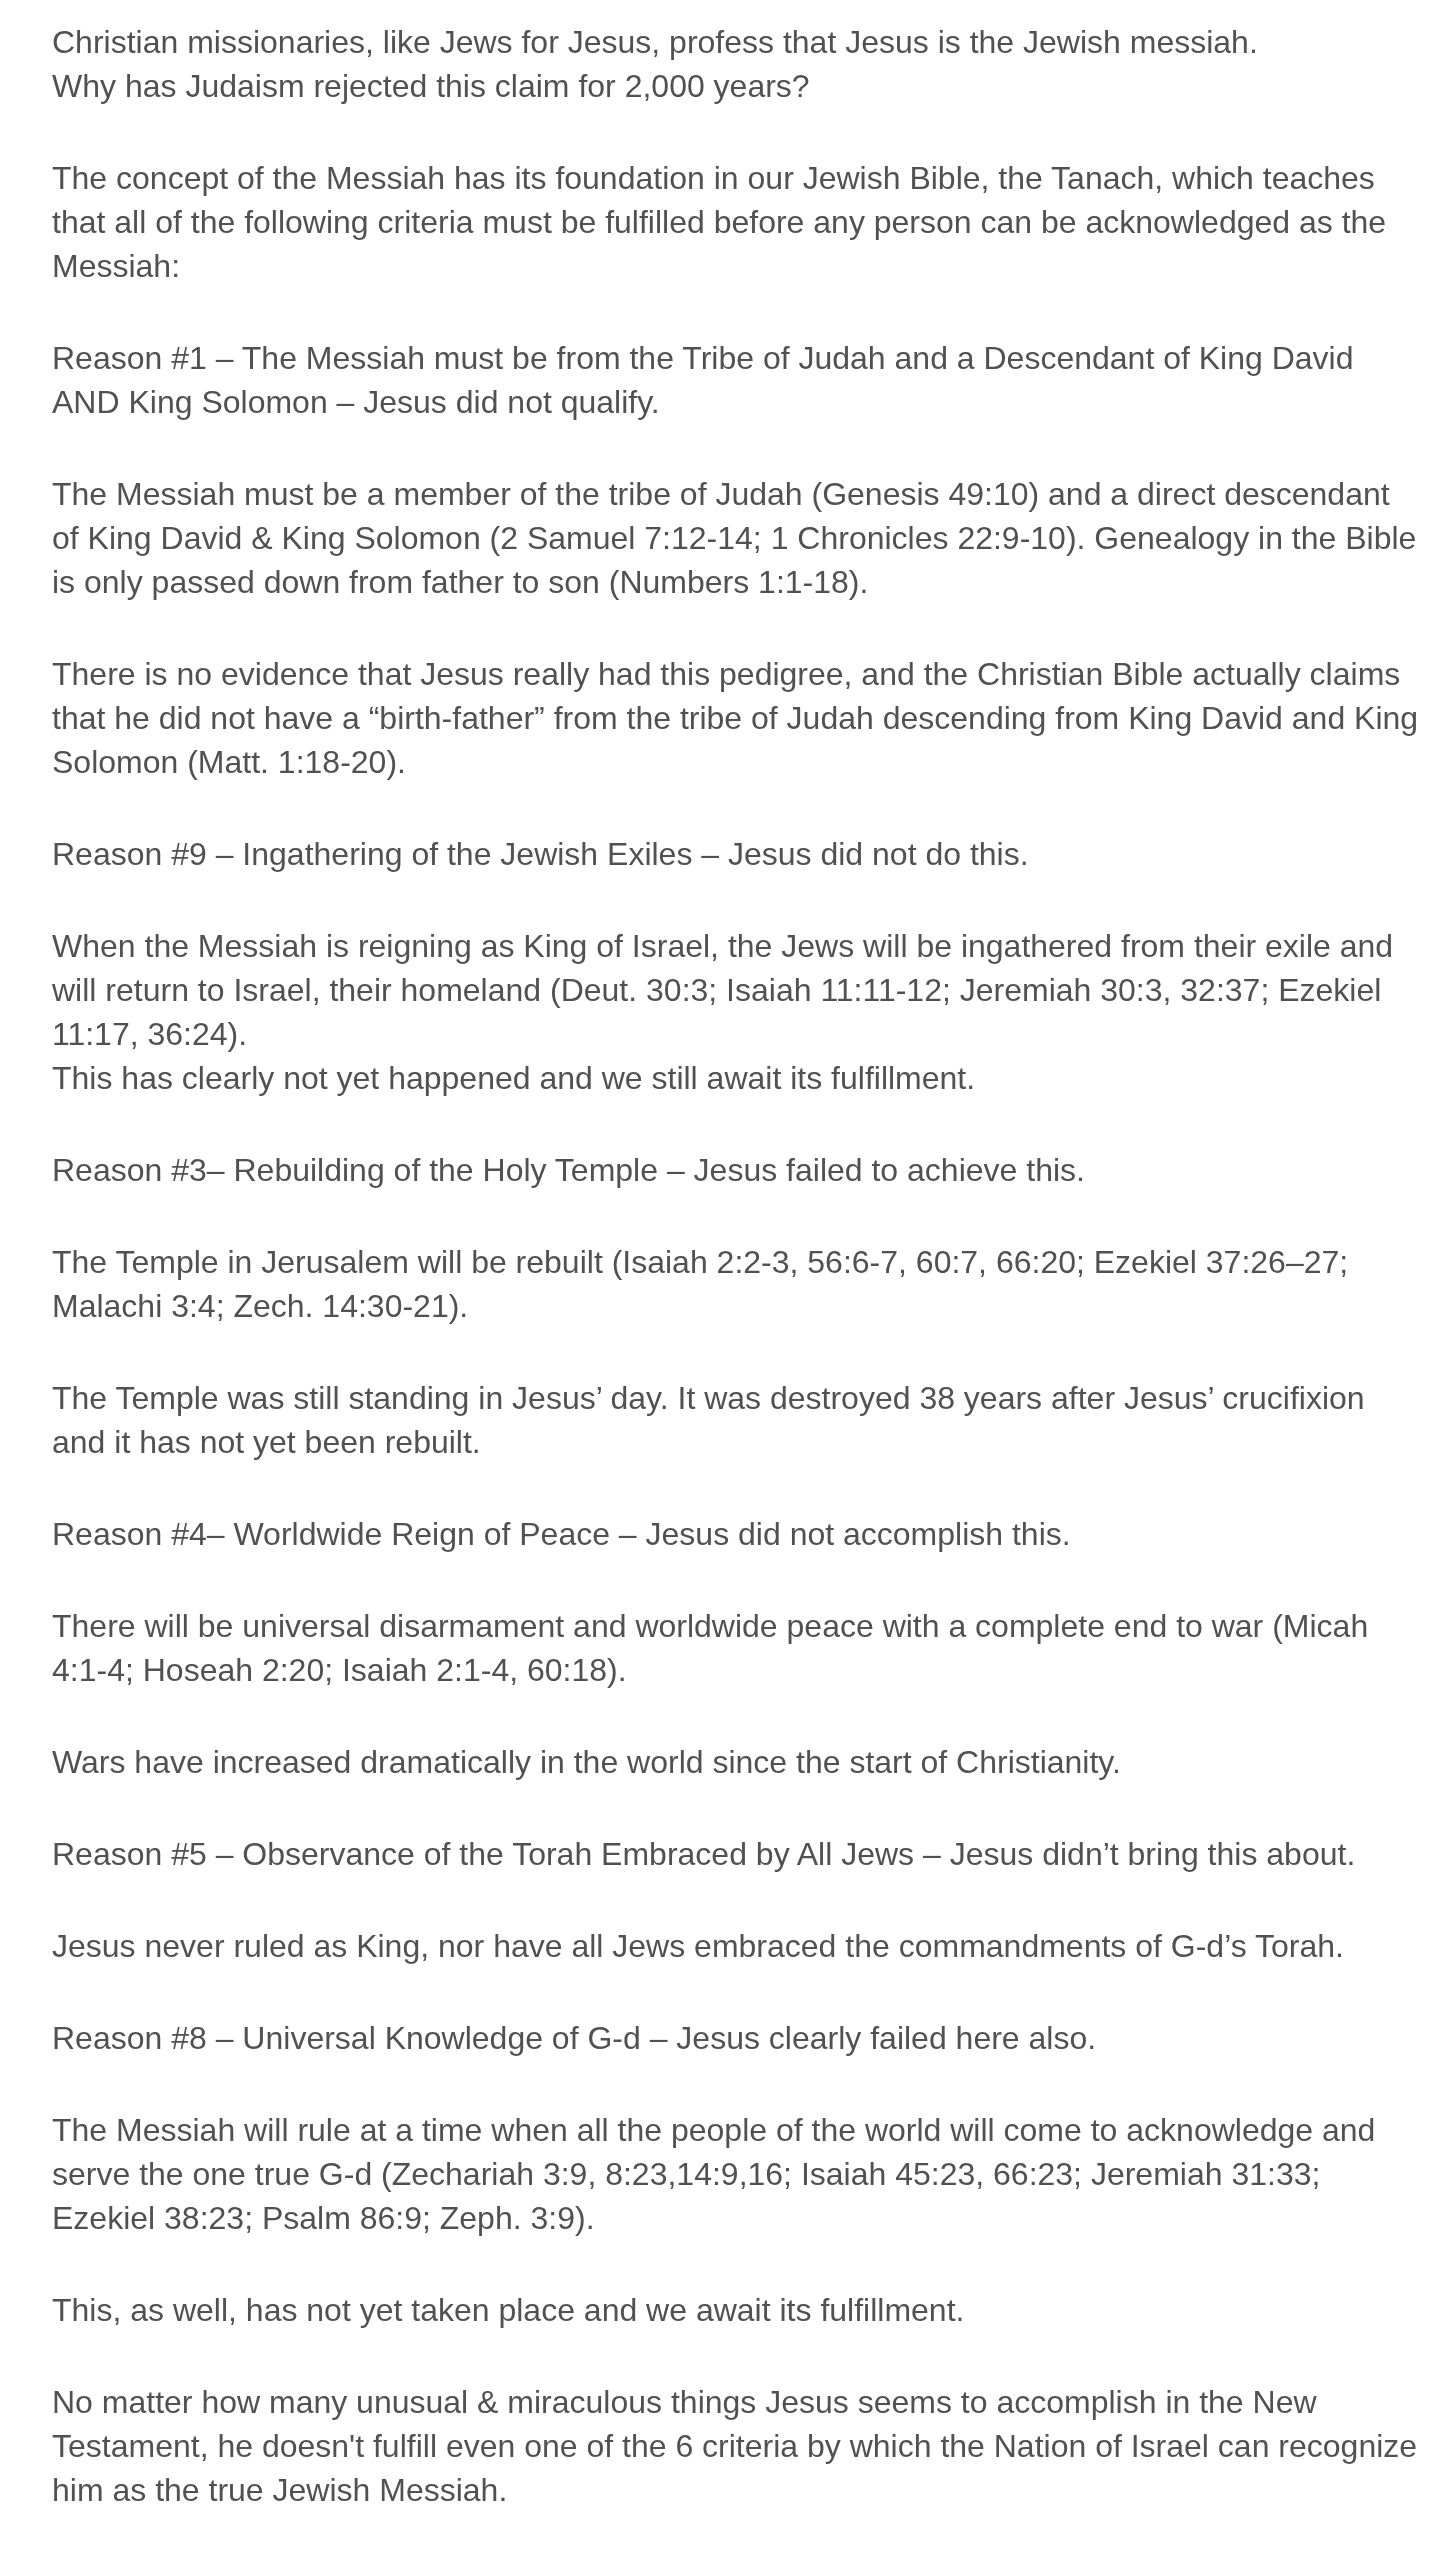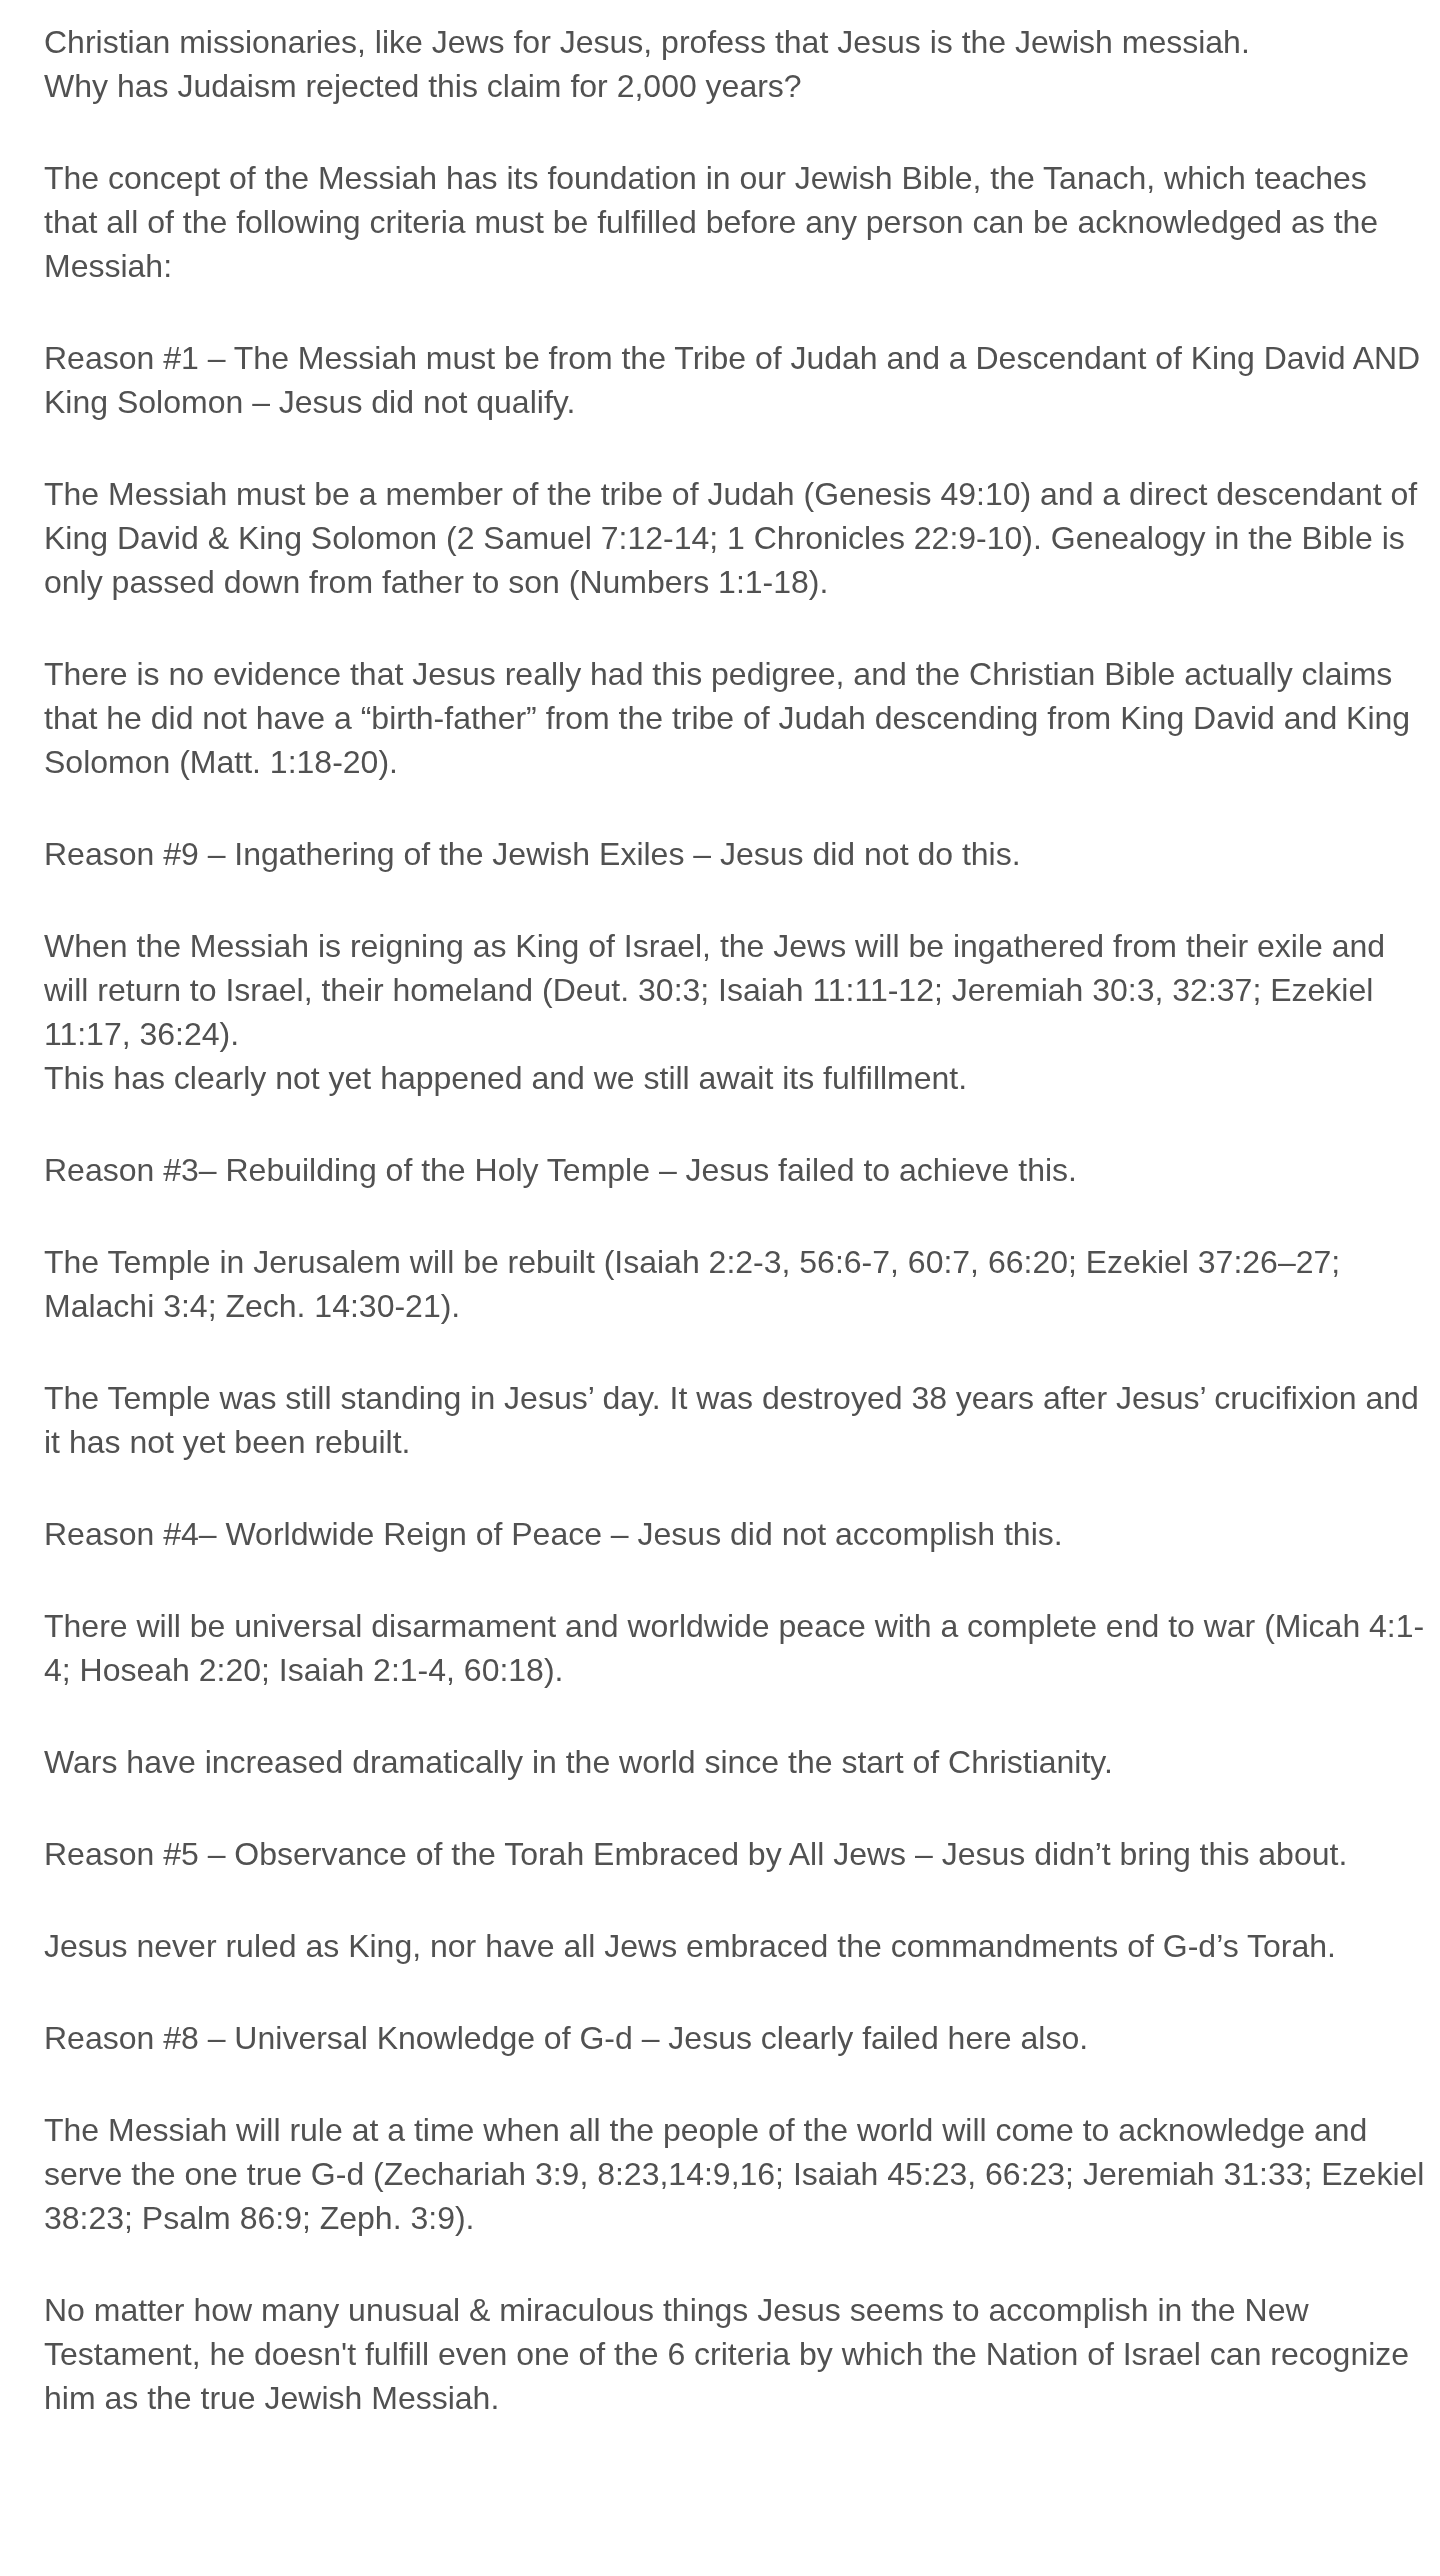--- a/index.html
+++ b/index.html
@@ -12,21 +12,21 @@
     width: 1441px;
     min-height: 2576px;
     padding: 20px 16px 38px 40px;
     font-family: "Liberation Sans", "DejaVu Sans", sans-serif;
     font-size: 32px;
     line-height: 44px;
     color: #515151;
     background: #ffffff;
   }
   .doc p {
-    margin: 0 0 48px 4px;
+    margin: 0 0 48px 12px;
     padding: 0;
   }
   .doc p:last-child {
     margin-bottom: 0;
   }
 </style>
 </head>
 <body>
 
 <div class="doc">
@@ -59,17 +59,18 @@
 
   <p><span>Reason #5 – Observance of the Torah Embraced by All Jews – Jesus didn’t bring this about.</span></p>
 
 
   <p><span>Jesus never ruled as King, nor have all Jews embraced the commandments of G-d’s Torah.</span></p>
 
   <p><span>Reason #8 – Universal Knowledge of G-d – Jesus clearly failed here also.</span></p>
 
   <p><span>The Messiah will rule at a time when all the people of the world will come to acknowledge and serve the one true G-d (Zechariah 3:9, 8:23,14:9,16; Isaiah 45:23, 66:23; Jeremiah 31:33; Ezekiel 38:23; Psalm 86:9; Zeph. 3:9).</span></p>
 
+  <p><span>This, as well, has not yet taken place and we await its fulfillment.</span></p>
 
   <p><span>No matter how many unusual &amp; miraculous things Jesus seems to accomplish in the New Testament, he doesn't fulfill even one of the 6 criteria by which the Nation of Israel can recognize him as the true Jewish Messiah.</span></p>
 
 </div>
 
 
 </body></html>

